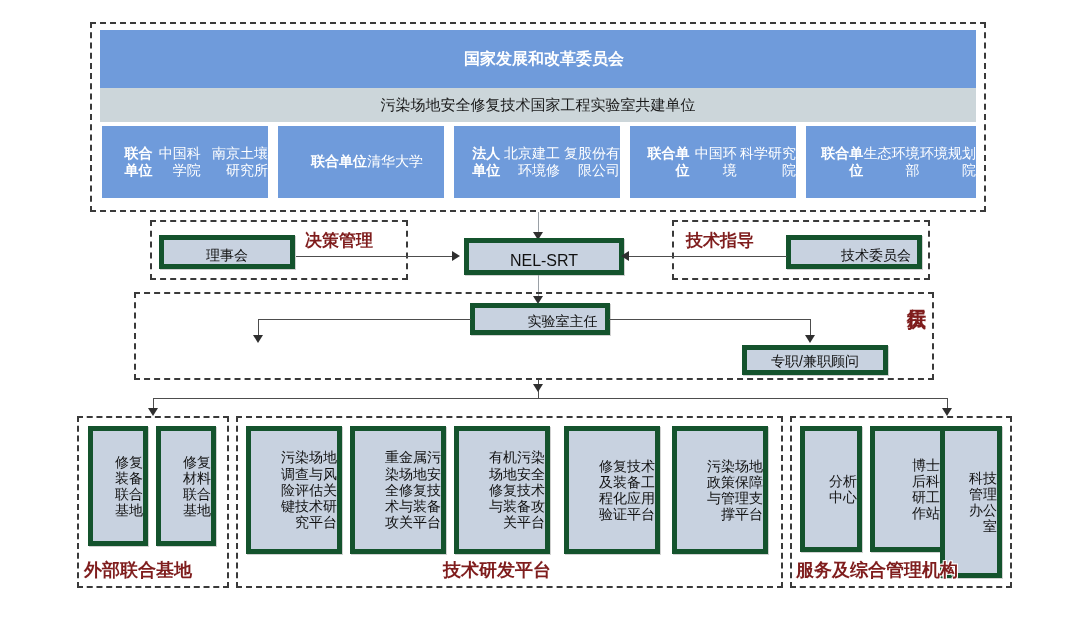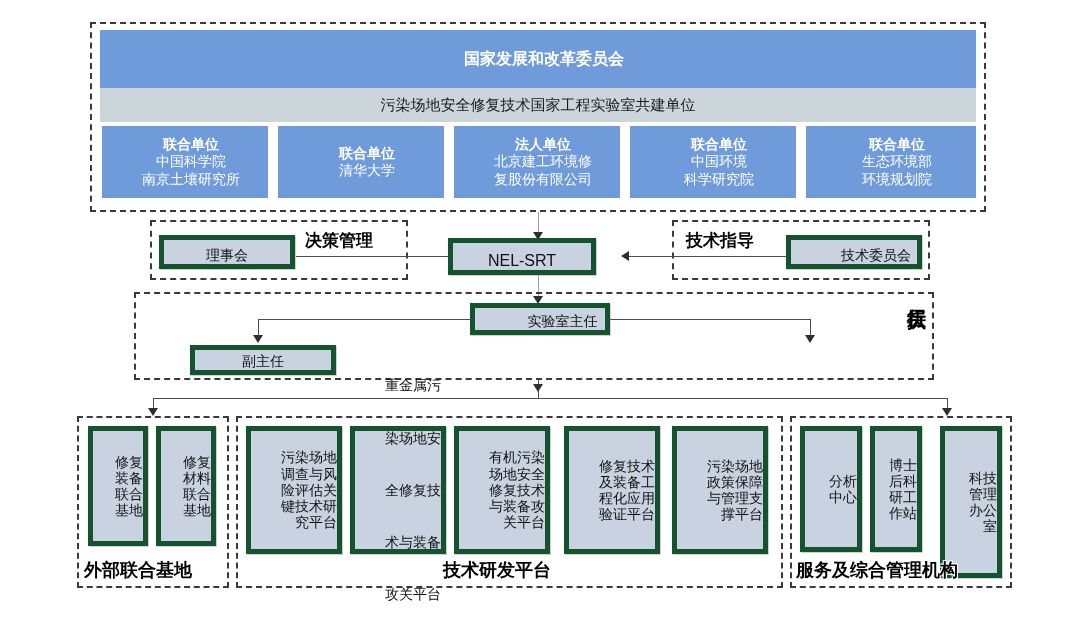--- a/index.html
+++ b/index.html
@@ -14,21 +14,21 @@
   .dashed-group{
     position:absolute;box-sizing:border-box;
     border:2px dashed #3a3a3a;
     background:transparent;
   }
 
   .bluebox{
     position:absolute;box-sizing:border-box;
     background:#6f9bdb;
     color:#ffffff;
-    display:flex;flex-direction:column;
+    display:flex;flex-direction:row;
     align-items:center;justify-content:center;
     text-align:right;
     line-height:1.22;
     padding-left:12px;
   }
   .bluebox .b-strong{font-weight:bold;}
 
   .greyband{
     position:absolute;box-sizing:border-box;
     background:#ccd6da;
@@ -47,21 +47,21 @@
     line-height:1.20;
     box-shadow:1px 1px 0 rgba(0,0,0,0.18);
   }
   .node.vert{
     flex-direction:column;
     line-height:1.16;
   }
 
   .red-label{
     position:absolute;
-    color:#000000;
+    color:#7f1d1d;
     font-weight:bold;
     white-space:nowrap;
     text-shadow:
       -1px -1px 0 #fff, 1px -1px 0 #fff,
       -1px  1px 0 #fff, 1px  1px 0 #fff;
     text-align: center;
   }
   .red-label.vertical{
     writing-mode:vertical-rl;
     text-orientation:upright;
@@ -143,21 +143,21 @@
   <div class="node" style="left:159px;top:235px;width:136px;height:34px;font-size:14px;">
     <span>理事会</span>
   </div>
   <div class="red-label" style="left:305px;top:229px;font-size:17px;">
     <span>决策管理</span>
   </div>
 
   <div class="ln-h" style="left:296px;top:256px;width:157px;"></div>
   <div class="arw-r" style="left:452px;top:251px;"></div>
 
-  <div class="node" style="left:448px;top:238px;width:148px;height:37px;font-size:16px;">
+  <div class="node" style="left:464px;top:238px;width:160px;height:37px;font-size:16px;">
     <span>NEL-SRT</span>
   </div>
 
   <div class="dashed-group" style="left:672px;top:220px;width:258px;height:60px;"></div>
   <div class="red-label" style="left:686px;top:229px;font-size:17px;">
     <span>技术指导</span>
   </div>
   <div class="node" style="left:786px;top:235px;width:136px;height:34px;font-size:14px;padding-left:44px;">
     <span>技术委员会</span>
   </div>
@@ -172,27 +172,27 @@
     <span>执行层</span>
   </div>
 
   <div class="node" style="left:470px;top:303px;width:140px;height:32px;font-size:14px;padding-left:45px;">
     <span>实验室主任</span>
   </div>
 
   <div class="ln-h" style="left:258px;top:319px;width:213px;"></div>
   <div class="ln-v" style="left:258px;top:319px;height:18px;"></div>
   <div class="arw-d" style="left:253px;top:335px;"></div>
-  <div class="node" style="left:190px;top:345px;width:146px;height:30px;font-size:14px;">
-    <span>副主任</span>
-  </div>
 
   <div class="ln-h" style="left:609px;top:319px;width:202px;"></div>
   <div class="ln-v" style="left:810px;top:319px;height:18px;"></div>
   <div class="arw-d" style="left:805px;top:335px;"></div>
+  <div class="node" style="left:742px;top:345px;width:146px;height:30px;font-size:14px;">
+    <span>专职/兼职顾问</span>
+  </div>
 
   <div class="ln-v" style="left:538px;top:380px;height:18px;"></div>
   <div class="ln-h" style="left:153px;top:398px;width:795px;"></div>
   <div class="ln-v" style="left:153px;top:398px;height:12px;"></div>
   <div class="arw-d" style="left:148px;top:408px;"></div>
   <div class="arw-d" style="left:533px;top:384px;"></div>
   <div class="ln-v" style="left:947px;top:398px;height:12px;"></div>
   <div class="arw-d" style="left:942px;top:408px;"></div>
 
   <div class="dashed-group" style="left:77px;top:416px;width:152px;height:172px;"></div>
@@ -215,21 +215,21 @@
   <div class="dashed-group" style="left:236px;top:416px;width:547px;height:172px;"></div>
 
   <div class="node vert" style="left:246px;top:426px;width:96px;height:128px;font-size:14px;">
     <span>污染场地</span>
     <span>调查与风</span>
     <span>险评估关</span>
     <span>键技术研</span>
     <span>究平台</span>
   </div>
 
-  <div class="node vert" style="left:350px;top:426px;width:96px;height:128px;font-size:14px;gap:36px;">
+  <div class="node vert" style="left:350px;top:426px;width:96px;height:128px;font-size:14px;">
     <span>重金属污</span>
     <span>染场地安</span>
     <span>全修复技</span>
     <span>术与装备</span>
     <span>攻关平台</span>
   </div>
 
   <div class="node vert" style="left:454px;top:426px;width:96px;height:128px;font-size:14px;">
     <span>有机污染</span>
     <span>场地安全</span>
@@ -256,21 +256,21 @@
     <span>技术研发平台</span>
   </div>
 
   <div class="dashed-group" style="left:790px;top:416px;width:222px;height:172px;"></div>
 
   <div class="node vert" style="left:800px;top:426px;width:62px;height:126px;font-size:14px;">
     <span>分析</span>
     <span>中心</span>
   </div>
 
-  <div class="node vert" style="left:870px;top:426px;width:52px;height:126px;font-size:14px;">
+  <div class="node vert" style="left:870px;top:426px;width:75px;height:126px;font-size:14px;">
     <span>博士</span>
     <span>后科</span>
     <span>研工</span>
     <span>作站</span>
   </div>
 
   <div class="node vert" style="left:940px;top:426px;width:62px;height:152px;font-size:14px;">
     <span>科技</span>
     <span>管理</span>
     <span>办公</span>

